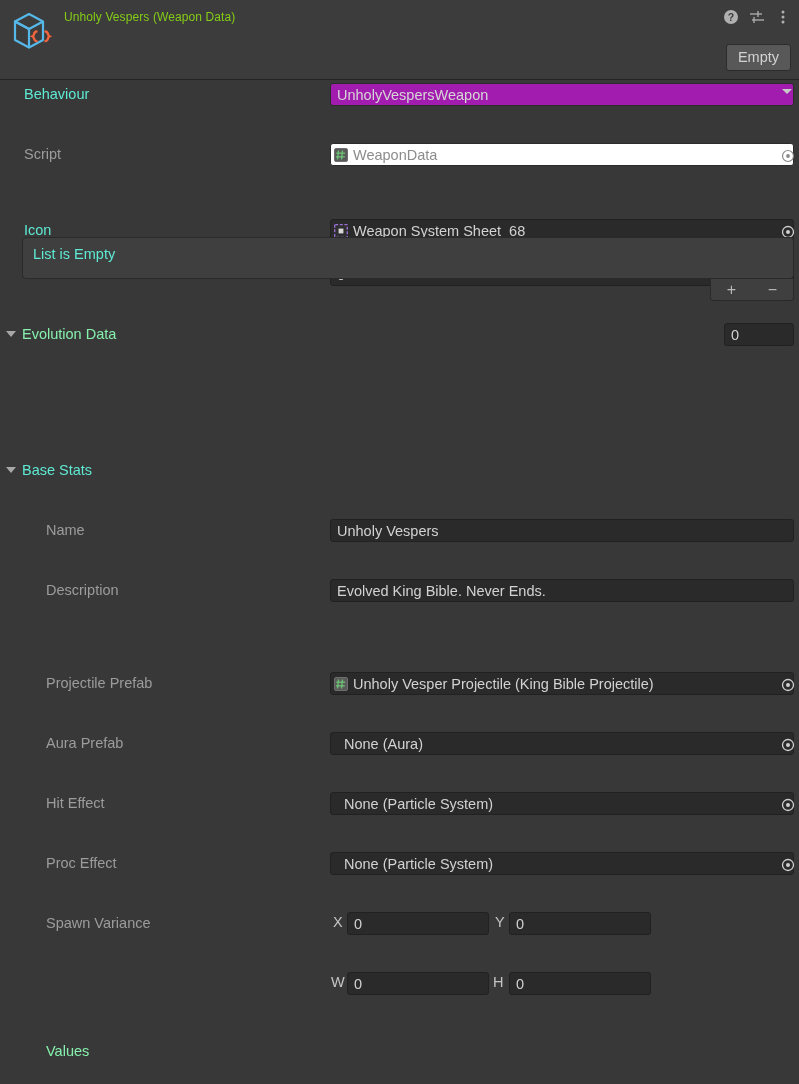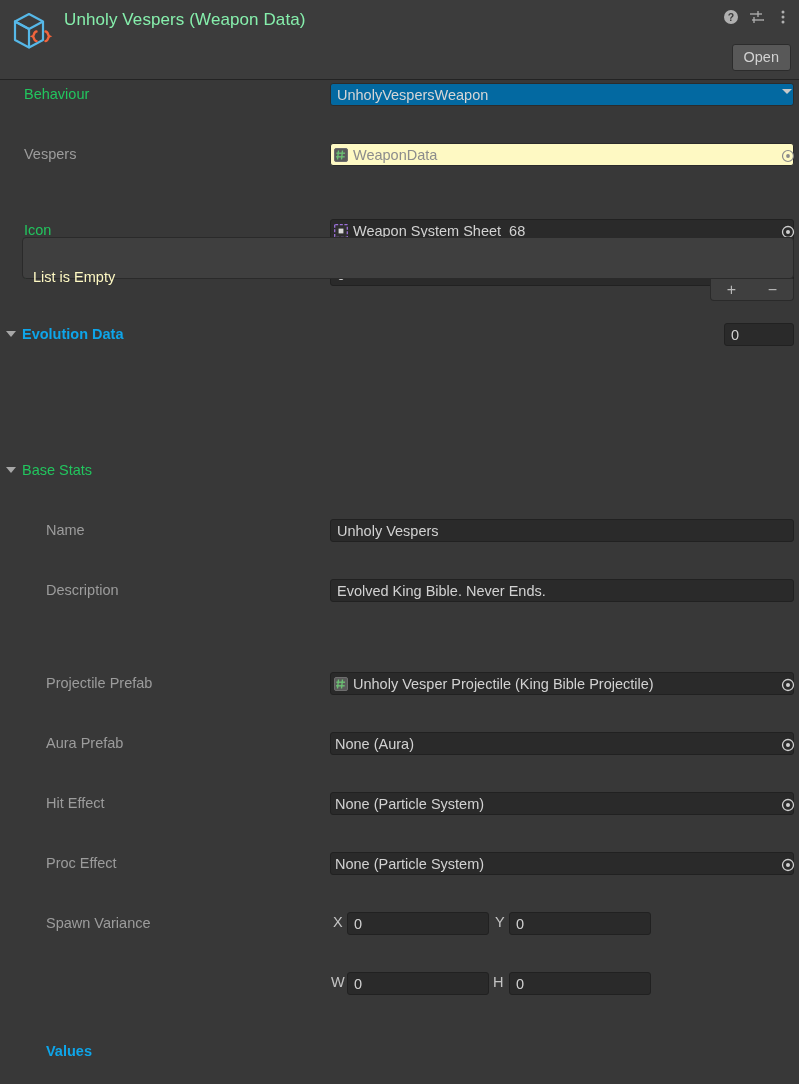--- a/index.html
+++ b/index.html
@@ -15,21 +15,21 @@
   
   .header {
     position: relative;
     height: 80px;
     background: #3c3c3c;
     border-bottom: 1px solid #232323;
   }
   .so-icon { position: absolute; left: 8px; top: 8px; width: 46px; height: 46px; }
   .header-title {
     position: absolute; left: 64px; top: 10px;
-    font-size: 17px; color: #86efac;
+    font-size: 12px; color: #84cc16;
     letter-spacing: .1px;
     white-space: nowrap;
   }
   .hdr-icons { position: absolute; right: 8px; top: 9px; display: flex; gap: 10px; align-items: center; }
   .hdr-icons .ic { width: 16px; height: 16px; display: block; cursor: default; }
   .open-btn {
     position: absolute; right: 8px; top: 44px;
     background: #585858;
     border: 1px solid #2c2c2c;
     border-radius: 3px;
@@ -38,45 +38,45 @@
     padding: 3px 11px 4px;
     line-height: 1.25;
   }
 
   
   .body { position: relative; background: #383838; height: 1003px; }
 
   .row { position: relative; height: 30px; }
   .lbl {
     position: absolute; top: 6px;
-    color: #22c55e; white-space: nowrap;
+    color: #5eead4; white-space: nowrap;
   }
   .lbl.dim { color: #9c9c9c; }
-  .lbl.bold { font-weight: bold; color: #0ea5e9; }
+  .lbl.bold { font-weight: normal; color: #86efac; }
   .lbl.i0 { left: 24px; }
   .lbl.i1 { left: 46px; }
   .lbl.fold0 { left: 22px; }
 
   
   .fld {
     position: absolute; left: 330px; right: 5px; top: 3px; height: 23px;
     background: #2a2a2a;
     border: 1px solid #212121;
     border-radius: 3px;
     color: #d2d2d2;
     padding: 2px 6px 0 6px;
     line-height: 19px;
     white-space: nowrap;
     overflow: hidden;
   }
-  .fld.disabled { background: #fef9c3; border-color: #2b2b2b; color: #8c8c8c; }
+  .fld.disabled { background: #ffffff; border-color: #2b2b2b; color: #8c8c8c; }
   .fld.dropdown {
-    background: #0369a1; border: 1px solid #2c2c2c; color: #d6d6d6;
-  }
-  .fld.objfield { padding-left: 4px; padding-right: 22px; }
+    background: #a21caf; border: 1px solid #2c2c2c; color: #d6d6d6;
+  }
+  .fld.objfield { padding-left: 13px; padding-right: 22px; }
   .fld.objfield.has-icon { padding-left: 22px; }
 
   .caret {
     position: absolute; right: 7px; top: 9px;
     width: 0; height: 0;
     border-left: 5px solid transparent;
     border-right: 5px solid transparent;
     border-top: 5px solid #c9c9c9;
   }
   .objpick {
@@ -106,21 +106,21 @@
     color: #d2d2d2; padding: 2px 0 0 6px; line-height: 19px;
   }
 
   
   .listbox {
     position: absolute; left: 22px; right: 5px;
     background: #3f3f3f;
     border: 1px solid #2a2a2a;
     border-radius: 4px;
   }
-  .listempty { padding: 8px 0 0 10px; color: #fef9c3; height: 42px; margin-top: 23px; }
+  .listempty { padding: 8px 0 0 10px; color: #5eead4; height: 42px; }
   .listfooter {
     position: absolute; right: 5px;
     width: 84px; height: 22px;
     background: #3f3f3f;
     border: 1px solid #2a2a2a;
     border-top: none;
     border-radius: 0 0 4px 4px;
     display: flex; align-items: center; justify-content: space-around;
   }
   .listfooter span { color: #b9b9b9; font-size: 16px; line-height: 16px; }
@@ -175,33 +175,33 @@
       <svg width="16" height="16" viewBox="0 0 16 16">
         <g fill="#b0b0b0">
           <circle cx="8" cy="3" r="1.5"></circle>
           <circle cx="8" cy="8" r="1.5"></circle>
           <circle cx="8" cy="13" r="1.5"></circle>
         </g>
       </svg>
     </span>
   </div>
 
-  <button class="open-btn">Open</button>
+  <button class="open-btn">Empty</button>
 </div>
 
 <div class="body">
 
   <div class="row" style="top:0">
     <span class="lbl i0">Behaviour</span>
     <div class="fld dropdown">UnholyVespersWeapon</div>
     <span class="caret"></span>
   </div>
 
   <div class="row" style="top:30px">
-    <span class="lbl i0 dim">Vespers</span>
+    <span class="lbl i0 dim">Script</span>
     <div class="fld disabled objfield has-icon">WeaponData</div>
     <span class="mini-icon" style="left:334px;top:8px">
       <svg width="14" height="14" viewBox="0 0 14 14">
         <rect x="0.5" y="0.5" width="13" height="13" rx="1.5" fill="#5a5a5a" stroke="#6e6e6e"></rect>
         <g stroke="#6cbf73" stroke-width="1.4">
           <line x1="4.5" y1="2.5" x2="3.5" y2="11.5"></line>
           <line x1="8.5" y1="2.5" x2="7.5" y2="11.5"></line>
           <line x1="2.3" y1="5.2" x2="11" y2="5.2"></line>
           <line x1="2" y1="8.8" x2="10.7" y2="8.8"></line>
         </g>

